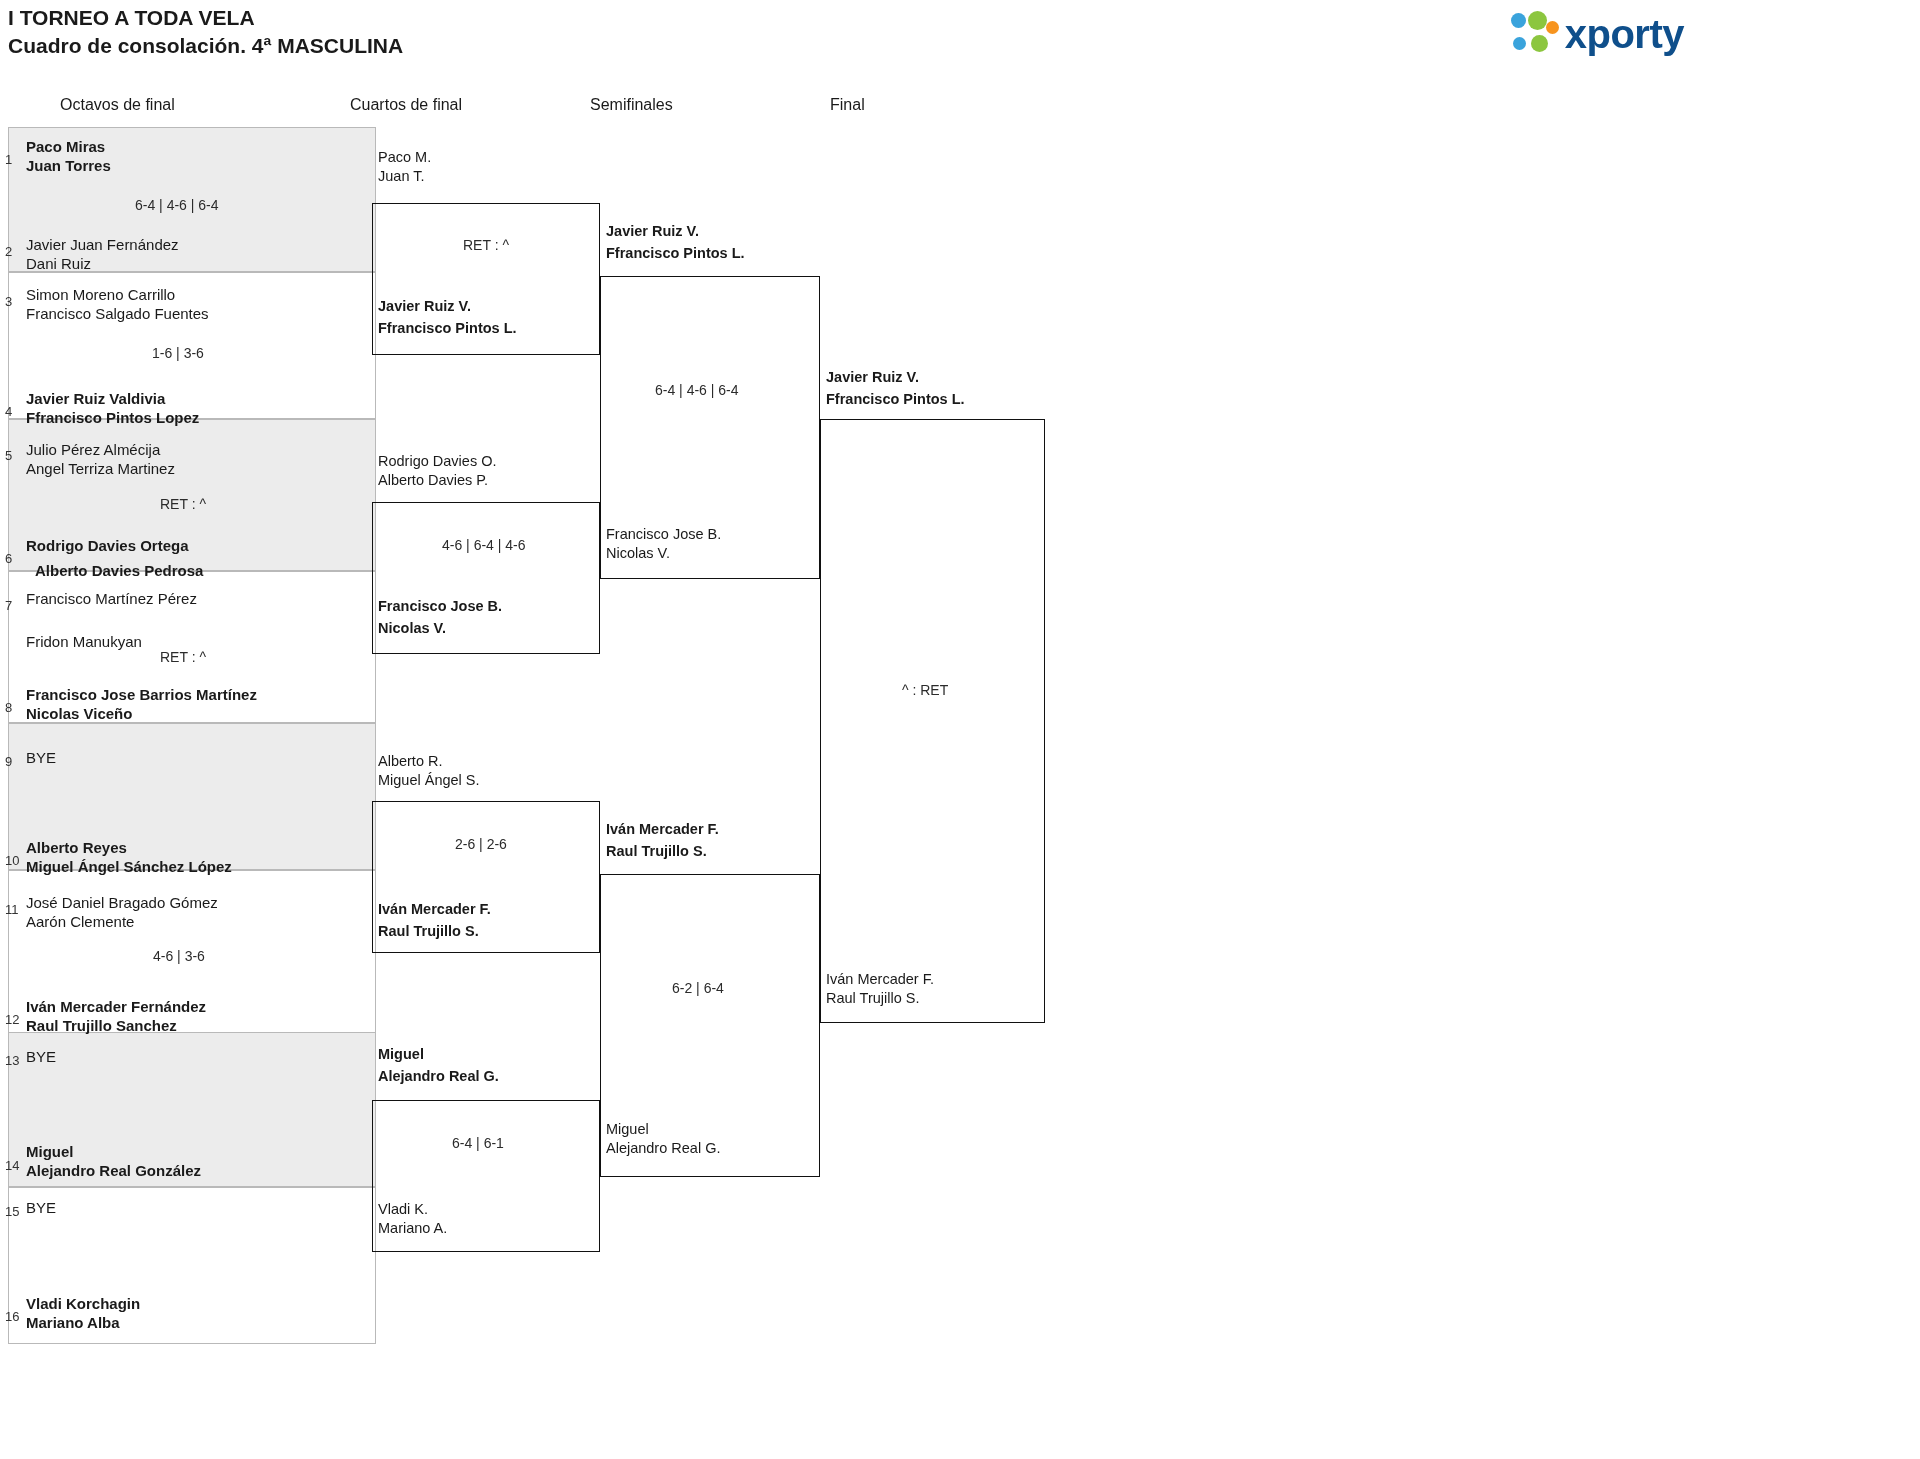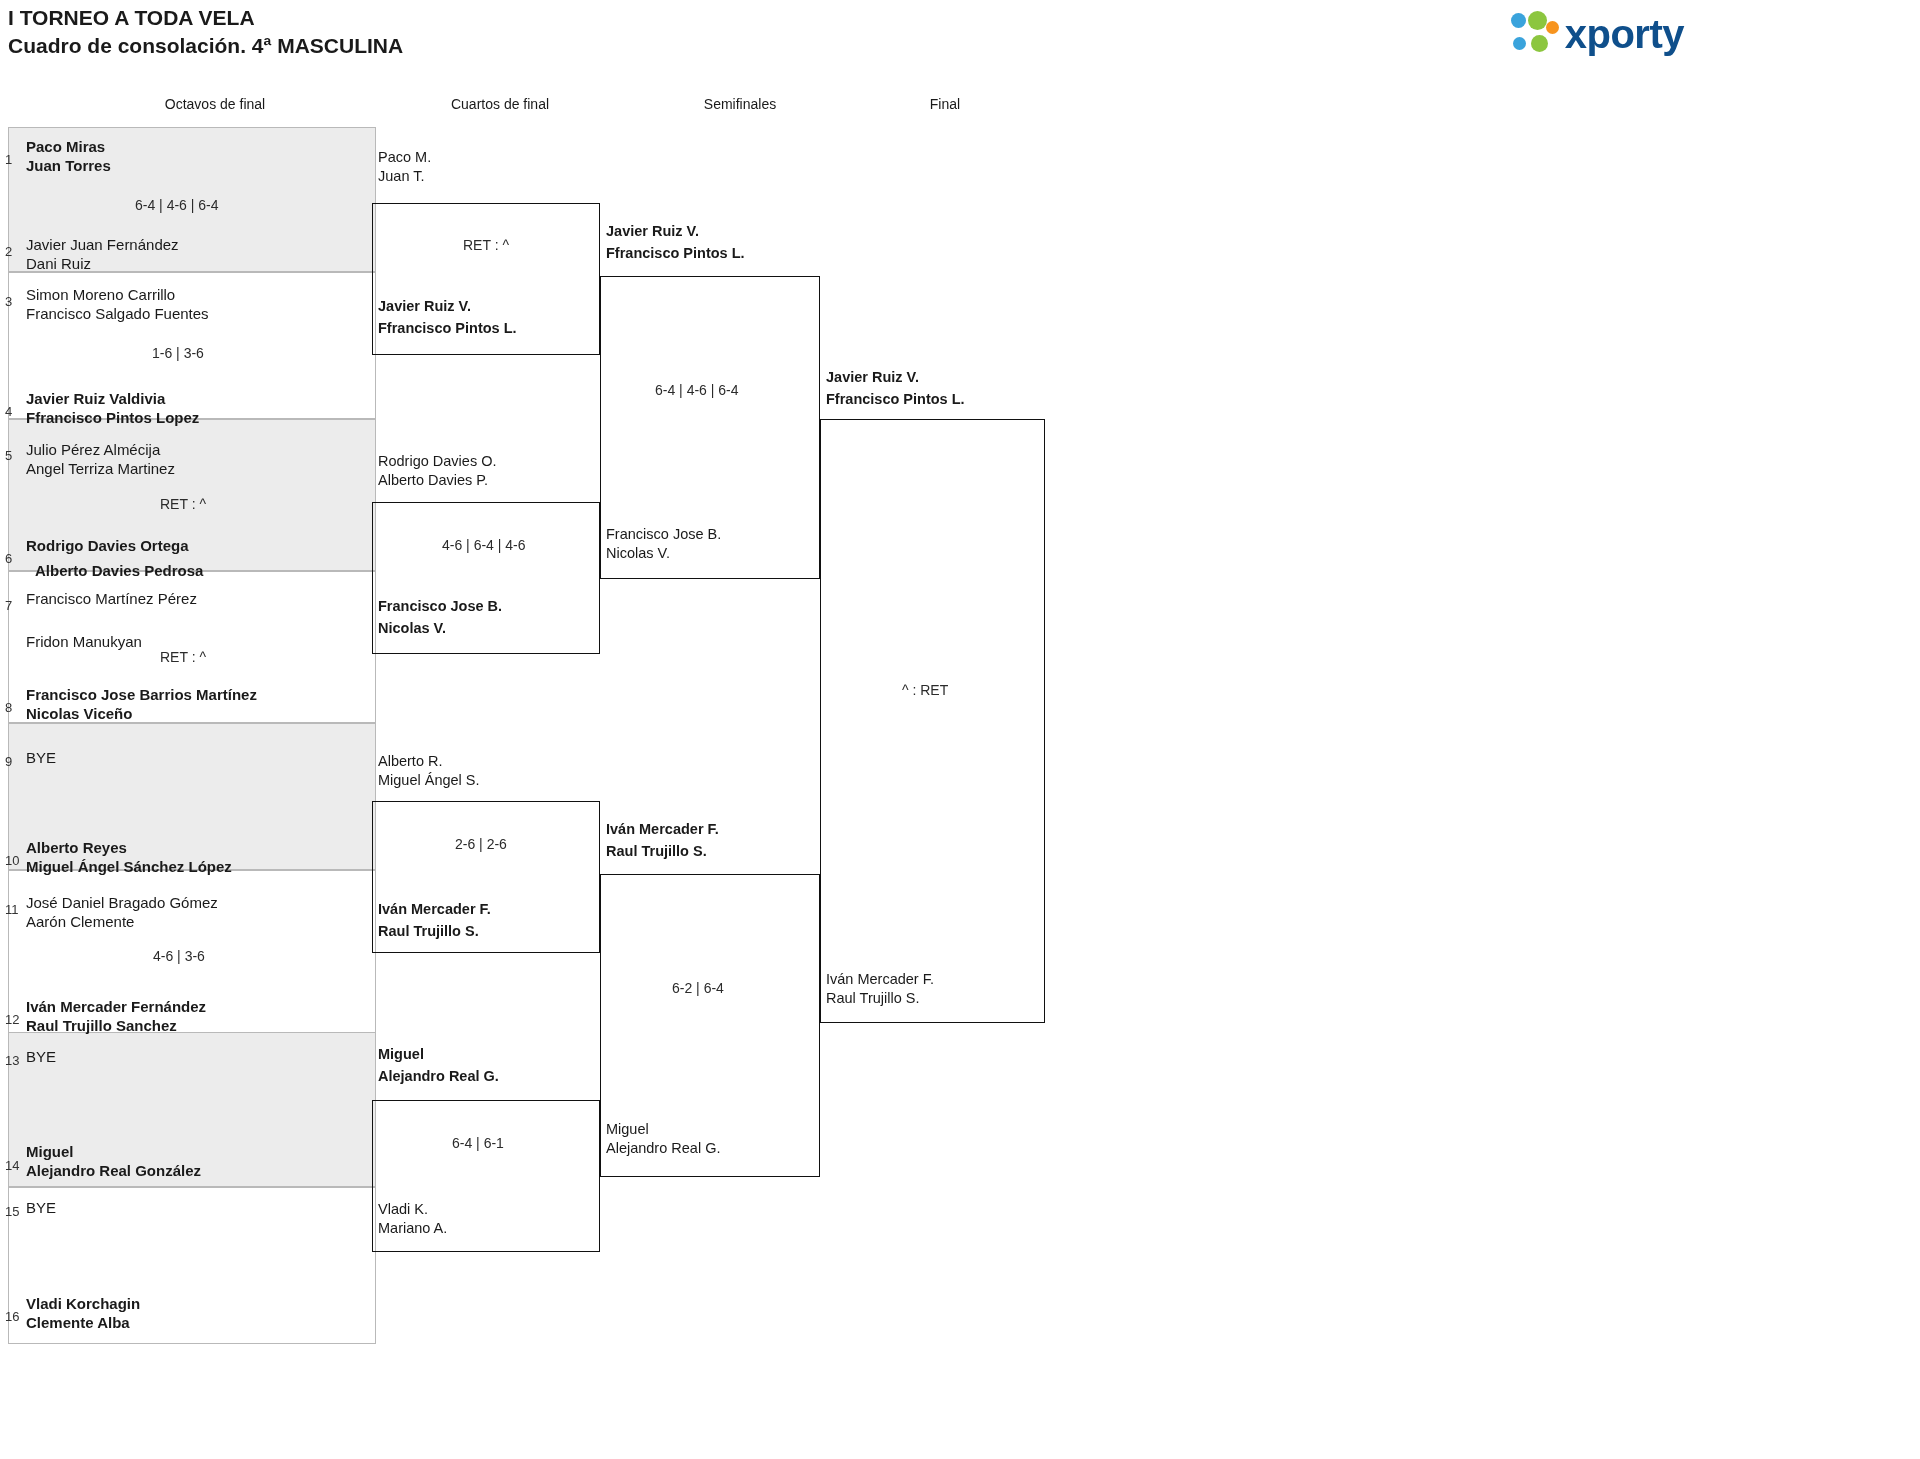--- a/index.html
+++ b/index.html
@@ -62,23 +62,23 @@
   .logo-text {
     font-size: 40px;
     font-weight: bold;
     color: #0f4f8b;
     letter-spacing: -0.5px;
     font-family: "Liberation Sans", sans-serif;
   }
   
   .round-header {
     position: absolute;
-    font-size: 14px;
-    color: #1a1a1a;
-    text-align: center;
+    font-size: 16px;
+    color: #1a1a1a;
+    text-align: left;
     white-space: nowrap;
   }
   
   .r1-box {
     position: absolute;
     left: 8px;
     width: 368px;
     border: 1px solid #b9b9b9;
   }
   .r1-box.shaded { background: #ececec; }
@@ -208,21 +208,21 @@
 
   <div class="seed" style="top:1158px;">14</div>
   <div class="player b" style="top:1142px;">Miguel</div>
   <div class="player b" style="top:1161px;">Alejandro Real González</div>
 
   <div class="seed" style="top:1204px;">15</div>
   <div class="player" style="top:1198px;">BYE</div>
 
   <div class="seed" style="top:1309px;">16</div>
   <div class="player b" style="top:1294px;">Vladi Korchagin</div>
-  <div class="player b" style="top:1313px;">Clemente Alba</div>
+  <div class="player b" style="top:1313px;">Mariano Alba</div>
 
   <div class="score" style="left:135px; top:197px;">6-4 | 4-6 | 6-4</div>
   <div class="score" style="left:152px; top:345px;">1-6 | 3-6</div>
   <div class="score" style="left:160px; top:496px;">RET : ^</div>
   <div class="score" style="left:160px; top:649px;">RET : ^</div>
   <div class="score" style="left:153px; top:948px;">4-6 | 3-6</div>
 
   <div class="conn" style="left:372px; top:203px; width:228px; height:152px;"></div>
   <div class="conn" style="left:372px; top:502px; width:228px; height:152px;"></div>
   <div class="conn" style="left:372px; top:801px; width:228px; height:152px;"></div>

